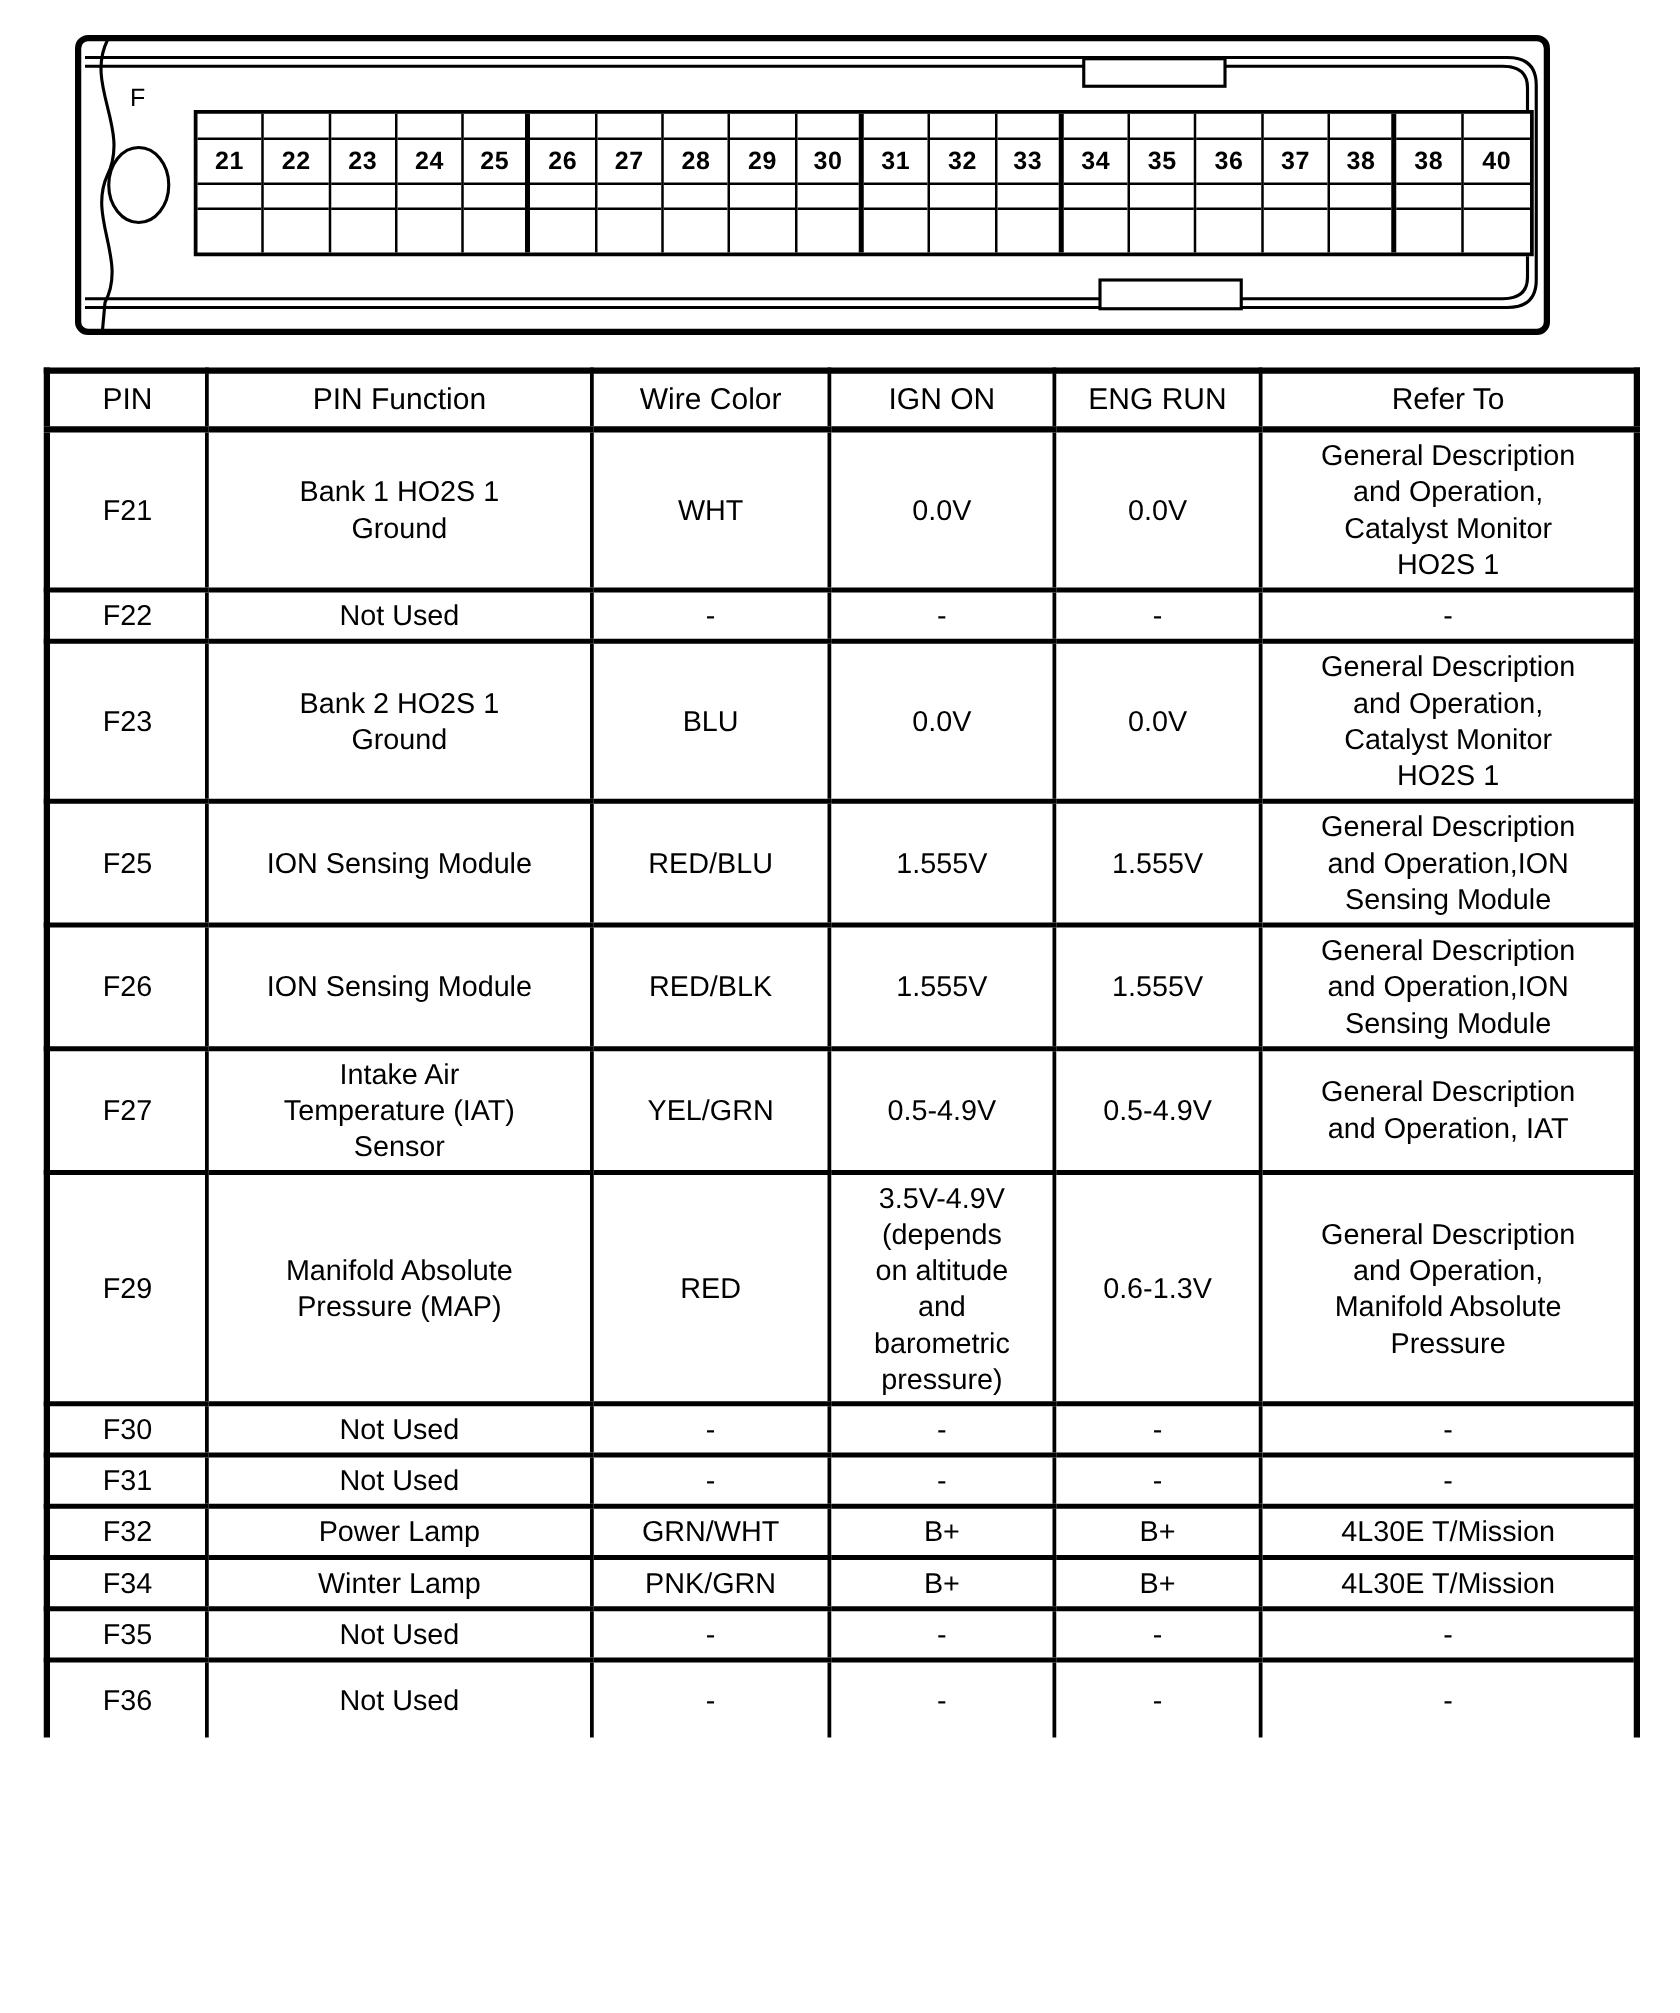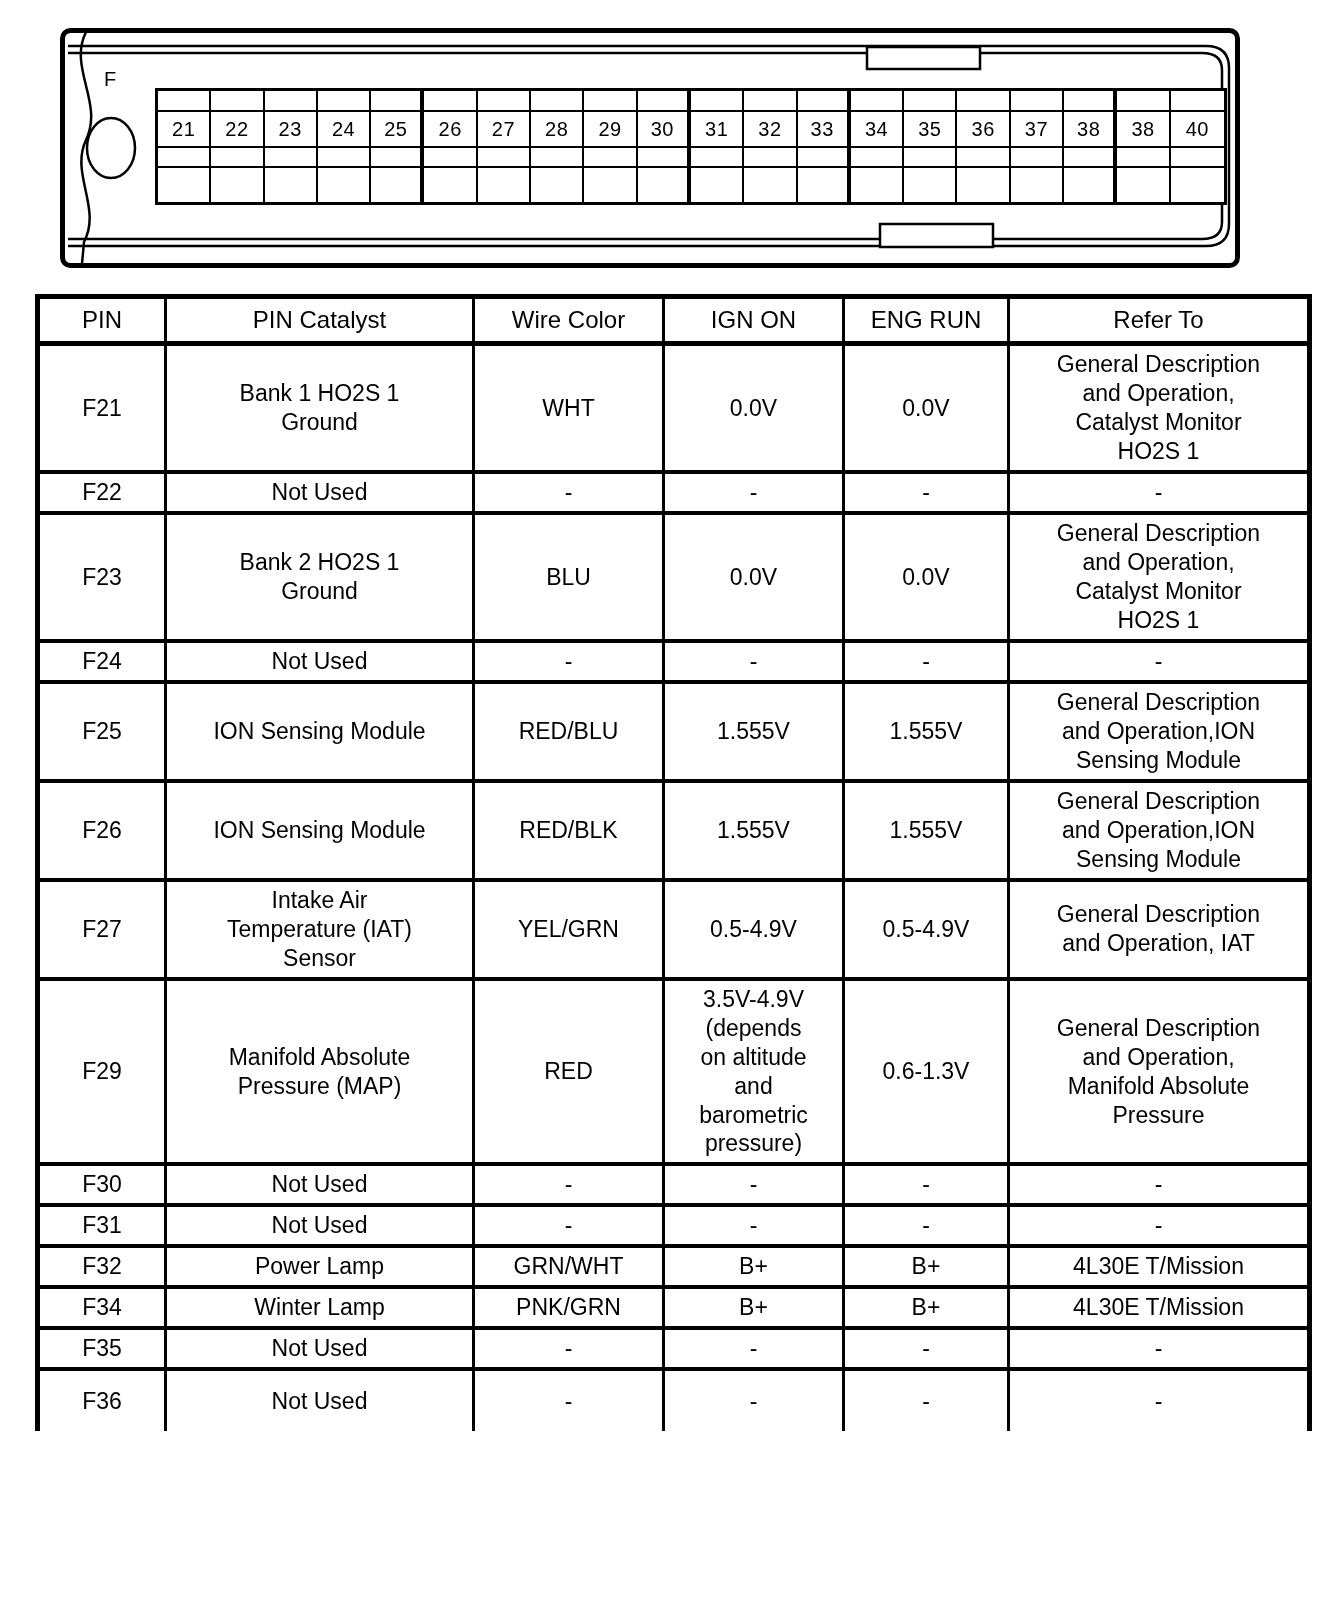--- a/index.html
+++ b/index.html
@@ -8,21 +8,21 @@
     background:#ffffff; color:#000;
     font-family:"Liberation Sans", sans-serif;
   }
   
   .connector { position:relative; width:1180px; height:240px; margin:28px 0 0 60px; }
   .connector svg { position:absolute; left:0; top:0; }
   .connector-label { position:absolute; left:44px; top:40px; font-size:20px; }
   .pin-grid {
     position:absolute; left:95px; top:60px; width:1072px;
     display:grid; grid-template-columns:repeat(20,1fr);
-    border:3px solid #000; background:#fff; box-sizing:border-box;
+    border:3px solid #000; background:#fff; box-sizing:border-box;font-weight:bold;
   }
   .pin-col { display:flex; flex-direction:column; border-right:2px solid #000; min-width:0; }
   .pin-col:last-child { border-right:none; }
   .pin-col.thick { border-right-width:4px;justify-content:flex-end; }
   .pin-cell { height:21px; border-bottom:2px solid #000; box-sizing:border-box; }
   .pin-cell.num { height:36px; display:flex; align-items:center; justify-content:center;
                   font-size:20px; letter-spacing:0.5px; }
   .pin-cell.r3 { height:20px; }
   .pin-cell.r4 { height:34px; border-bottom:none; }
   
@@ -185,21 +185,21 @@
       <col style="width:128px">
         <col style="width:308px">
         <col style="width:190px">
       <col style="width:180px">
         <col style="width:165px">
         <col style="width:301px">
     </colgroup>
     <thead>
       <tr id="head-row">
           <th>PIN</th>
-          <th>PIN Catalyst</th>
+          <th>PIN Function</th>
           <th>Wire Color</th>
           <th>IGN ON</th>
           <th>ENG RUN</th>
           <th>Refer To</th>
         </tr>
     </thead>
     <tbody id="table-body">
         <tr>
           <td>F21</td>
           <td>Bank 1 HO2S 1
@@ -224,28 +224,20 @@
           <td>F23</td>
           <td>Bank 2 HO2S 1
 Ground</td>
           <td>BLU</td>
           <td>0.0V</td>
           <td>0.0V</td>
           <td>General Description
 and Operation,
 Catalyst Monitor
 HO2S 1</td>
-        </tr>
-        <tr>
-          <td>F24</td>
-          <td>Not Used</td>
-          <td>-</td>
-          <td>-</td>
-          <td>-</td>
-          <td>-</td>
         </tr>
         <tr>
           <td>F25</td>
           <td>ION Sensing Module</td>
           <td>RED/BLU</td>
           <td>1.555V</td>
           <td>1.555V</td>
           <td>General Description
 and Operation,ION
 Sensing Module</td>

